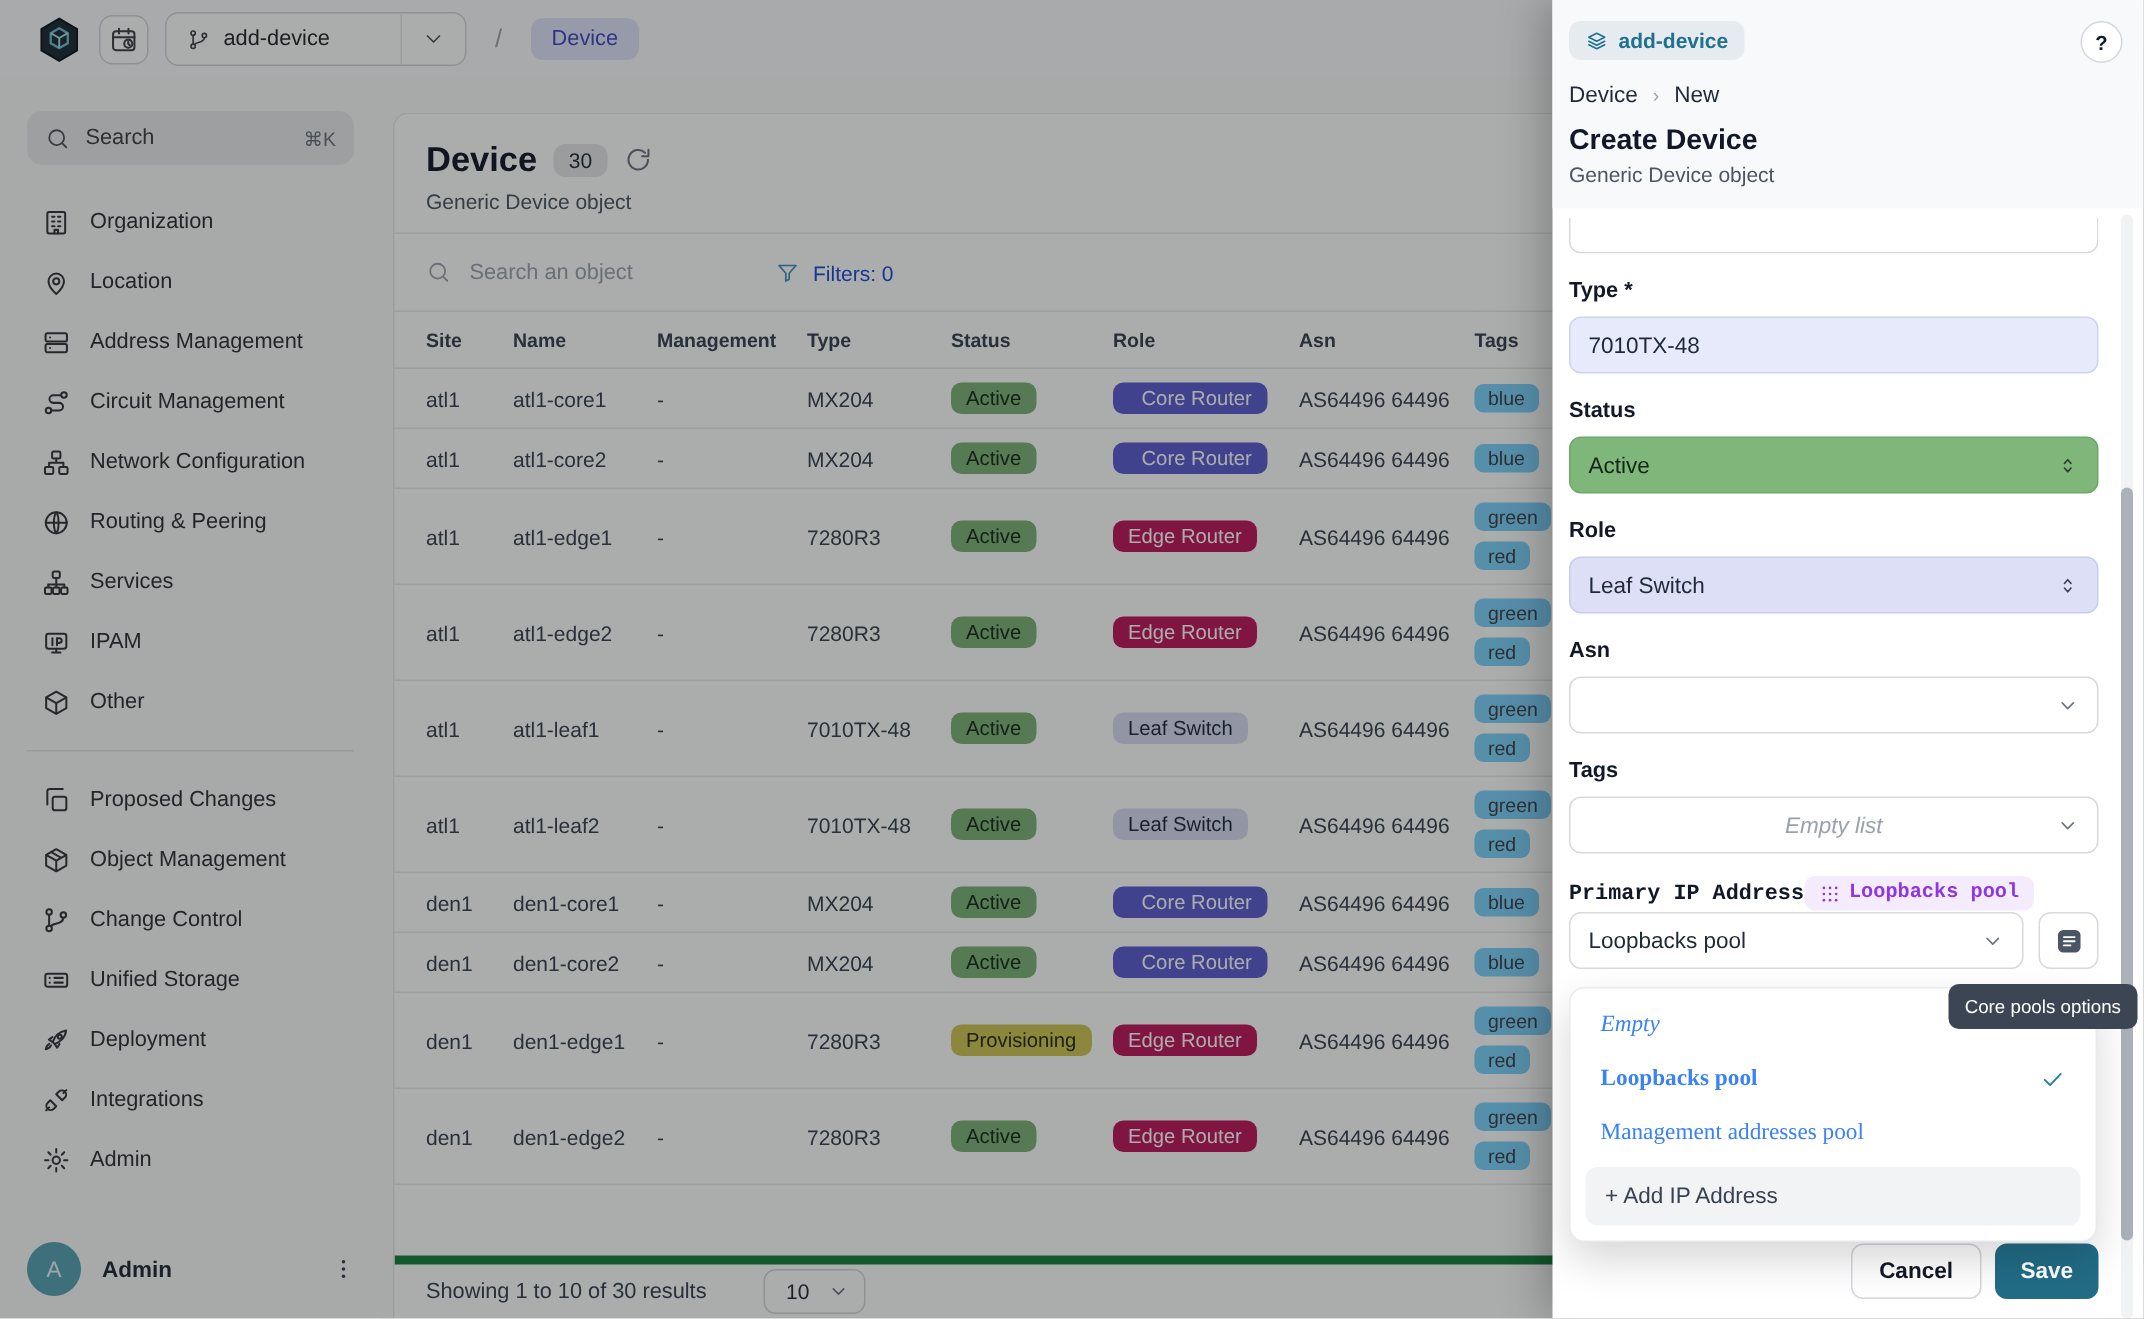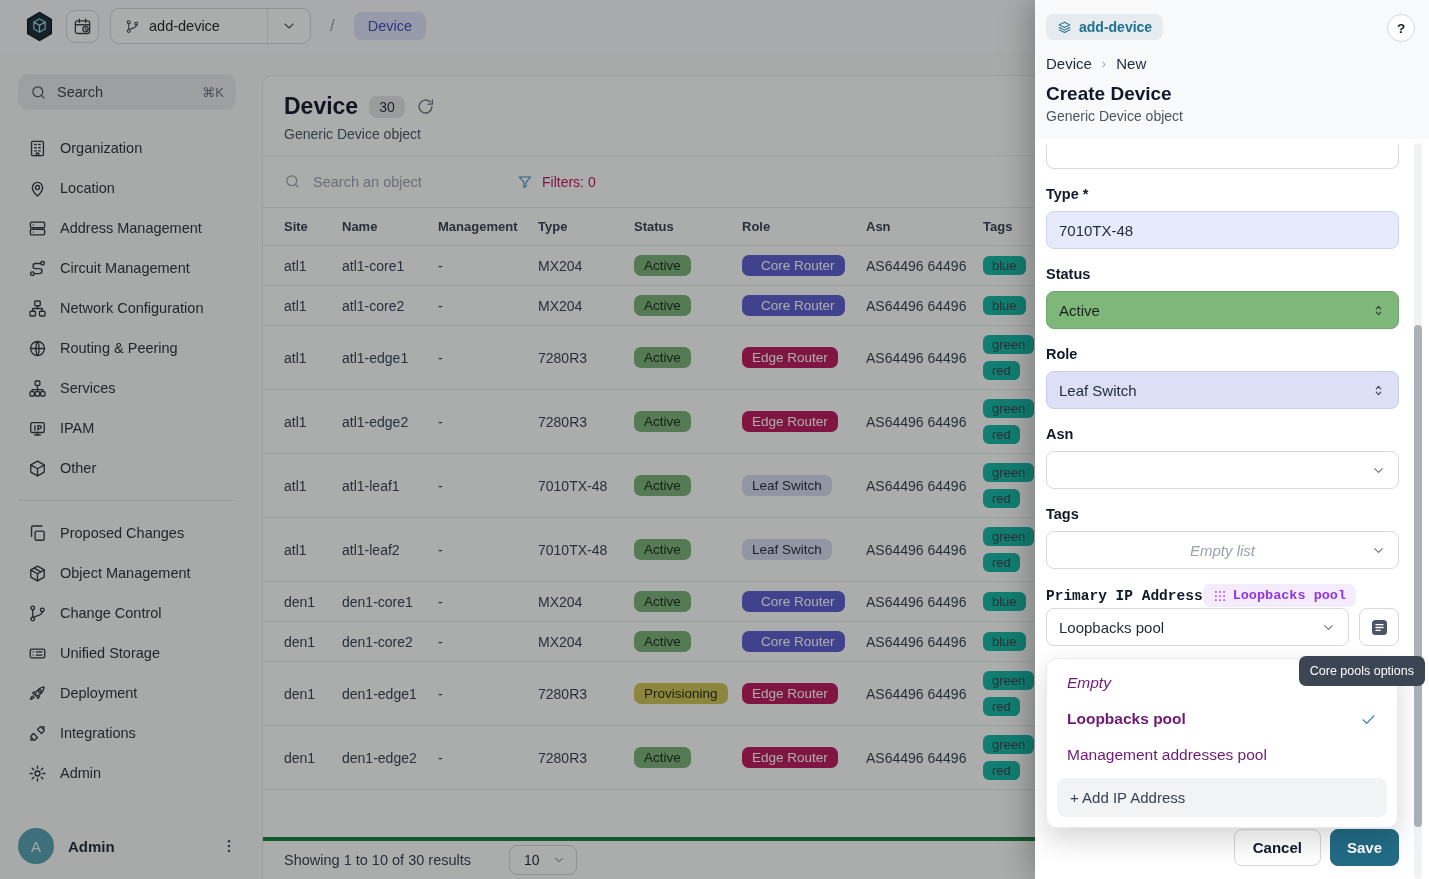--- a/index.html
+++ b/index.html
@@ -48,35 +48,35 @@
   .page-title{font-size:23px;font-weight:700;color:#111827;}
   .count-chip{background:#e7e7ea;border-radius:8px;padding:3px 10px;font-size:14px;color:#1f2937;}
   .refresh{color:#6b7280;width:19px;height:19px;}
   .subtitle{margin-top:6px;font-size:14px;color:#4b5563;}
   .toolbar{height:52px;border-top:1px solid #ececee;display:flex;align-items:center;padding:0 21px;}
   .toolbar .search-ic{width:17px;height:17px;color:#9ca3af;margin-right:10px;}
   .obj-search{border:none;outline:none;background:transparent;font-size:14.5px;color:#1f2937;width:168px;font-family:inherit;}
   .obj-search::placeholder{color:#9ca3af;}
   .filters{display:flex;align-items:center;gap:9px;margin-left:38px;}
   .funnel{width:16px;height:16px;color:#3f8fc0;}
-  .filters-label{font-size:14px;color:#be185d;text-align:center;}
+  .filters-label{font-size:14px;color:#1d4ed8;text-align:center;}
 
   table.grid{border-collapse:collapse;table-layout:fixed;width:100%;}
   .grid th{font-size:13px;font-weight:600;color:#374151;text-align:left;padding:11px 8px 11px 0;border-top:1px solid #e7e8ea;border-bottom:1px solid #e7e8ea;}
   .grid td{font-size:14px;color:#374151;padding:9px 8px 9px 0;border-bottom:1px solid #e9eaec;vertical-align:middle;}
   .grid th:first-child,.grid td:first-child{padding-left:21px;}
   .badge{display:inline-block;padding:3px 10px;border-radius:7px;font-size:13.5px;white-space:nowrap;}
   .b-green{background:#7db377;color:#16281a;}
   .b-yellow{background:#cfc654;color:#2b2a12;}
   .b-indigo{background:#5b5dd2;color:#fff;padding-left:19px;}
   .b-purple{background:#be185d;color:#fff;}
   .b-lavender{background:#d9ddf3;color:#1f2937;}
   .tagcol{display:flex;flex-direction:column;align-items:flex-start;gap:7px;}
-  .chip{background:#14b8a6;color:#3f3f46;font-size:13px;padding:2px 9px;border-radius:6px;}
-  .pager{position:absolute;left:0;right:0;bottom:0;height:42px;border-top:4px solid #15803d;background:#fff;display:flex;align-items:center;padding:0 21px;}
+  .chip{background:#7dd3fc;color:#3f3f46;font-size:13px;padding:2px 9px;border-radius:6px;}
+  .pager{position:absolute;left:0;right:0;bottom:0;height:42px;border-top:6px solid #15803d;background:#fff;display:flex;align-items:center;padding:0 21px;}
   .pager-summary{font-size:14.5px;color:#374151;}
   .psize{margin-left:38px;height:30px;min-width:62px;border:1px solid #d4d7dc;border-radius:8px;background:#fff;display:flex;align-items:center;gap:12px;padding:0 10px 0 14px;font-size:14px;color:#1f2937;}
   .psize .ic{width:14px;height:14px;color:#6b7280;}
 
   
   .overlay{position:absolute;inset:0;background:rgba(13,16,18,0.35);z-index:10;}
   .drawer{position:absolute;top:0;right:0;width:394px;height:100%;background:#fff;z-index:20;box-shadow:-6px 0 28px rgba(0,0,0,.25);}
   .drawer-head{background:#f8f9fb;padding:14px 14px 15px 11px;}
   .dh-top{display:flex;align-items:flex-start;justify-content:space-between;}
   .branch-badge{display:inline-flex;align-items:center;gap:7px;background:#e5ebef;color:#20708f;font-size:14px;font-weight:600;padding:5px 11px;border-radius:8px;}
@@ -101,21 +101,21 @@
   .ctrl-role .chev{color:#3c4152;}
   .placeholder-center{position:absolute;left:0;right:0;text-align:center;font-style:italic;color:#99a1ac;}
   .pool-badge{display:inline-flex;align-items:center;gap:6px;background:#f4ecfd;color:#8f35e3;font-size:13.5px;font-weight:600;padding:4px 10px;border-radius:7px;}
   .pool-badge .ic{width:14px;height:14px;}
   .ip-row{display:flex;gap:10px;align-items:center;}
   .ip-row .ctrl{flex:1;}
   .pool-btn{width:40px;height:38px;border:1px solid #d6d9de;border-radius:8px;background:#fff;display:grid;place-items:center;flex:none;}
   .pool-btn .ic{width:19px;height:19px;}
 
   .dd{position:absolute;left:11px;top:658px;width:352px;background:#fff;border:1px solid #e8eaed;border-radius:10px;box-shadow:0 12px 28px rgba(0,0,0,.16);padding:6px 10px 10px;z-index:30;}
-  .dd-item{display:flex;align-items:center;min-height:36px;padding:4px 10px;font-size:15.5px;color:#701a75;border-radius:6px;cursor:pointer;}
+  .dd-item{display:flex;align-items:center;min-height:36px;padding:4px 10px;font-size:15.5px;color:#3b82f6;border-radius:6px;cursor:pointer;font-family:Liberation Serif, serif;}
   .dd-item.empty{font-style:italic;}
   .dd-item.selected{font-weight:700;}
   .dd-check{margin-left:auto;width:17px;height:17px;color:#1f7ca3;}
   .dd-action{margin-top:5px;background:#f2f3f5;border-radius:8px;padding:11px 13px;font-size:15px;color:#374151;cursor:pointer;}
 
   .tooltip{position:absolute;top:656px;right:4px;background:#3b4553;color:#fff;font-size:12.5px;padding:8px 11px;border-radius:7px;z-index:40;white-space:nowrap;}
 
   .scroll-track{position:absolute;top:143px;bottom:0;right:7px;width:8px;background:#f1f2f4;border-radius:4px;}
   .scroll-thumb{position:absolute;top:325px;height:502px;right:7px;width:8px;background:#abb1b9;border-radius:4px;}
 

